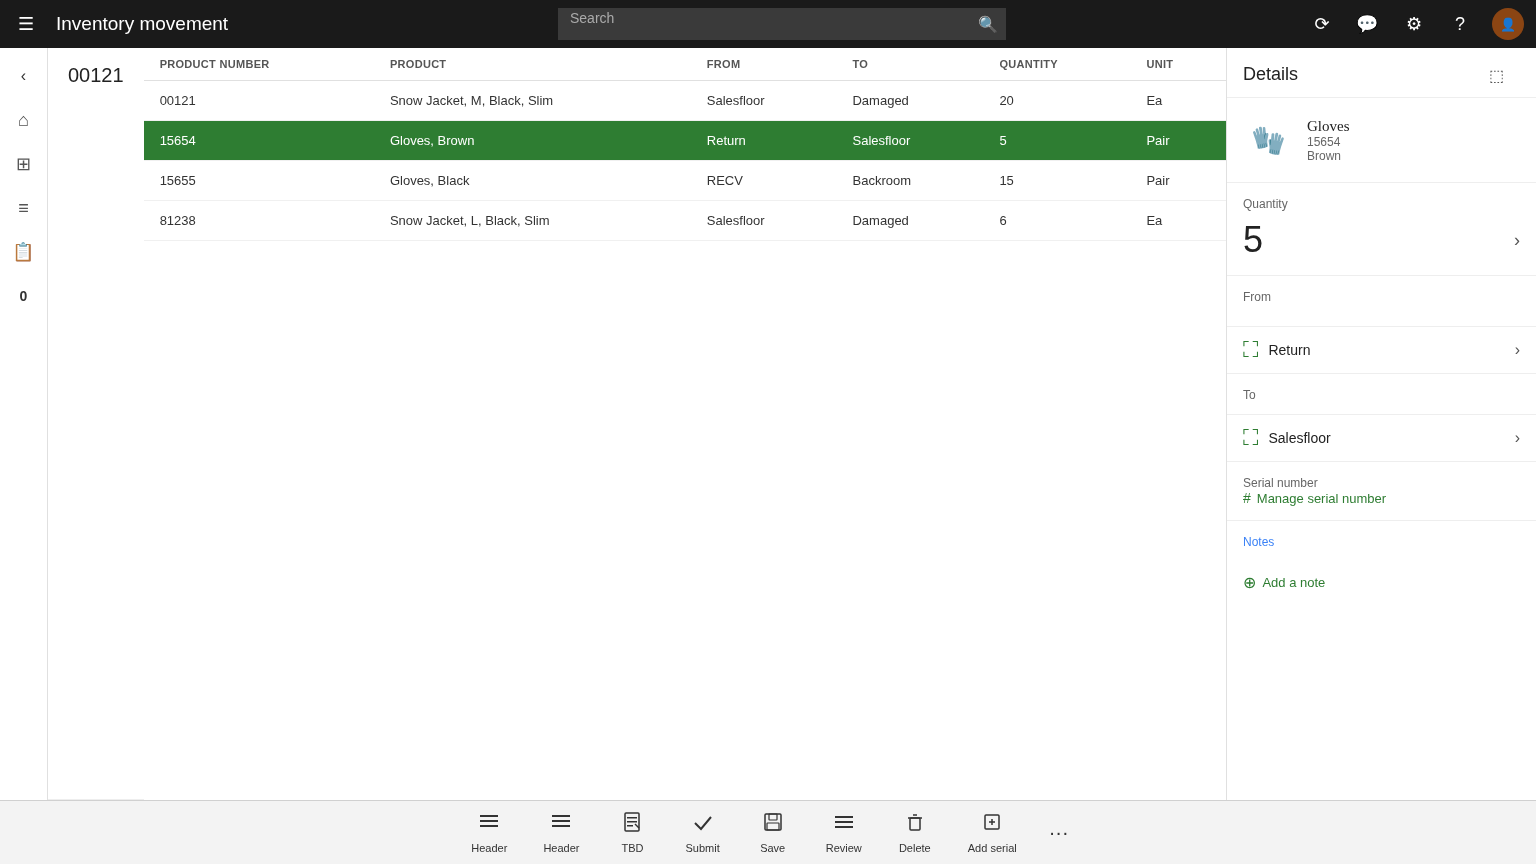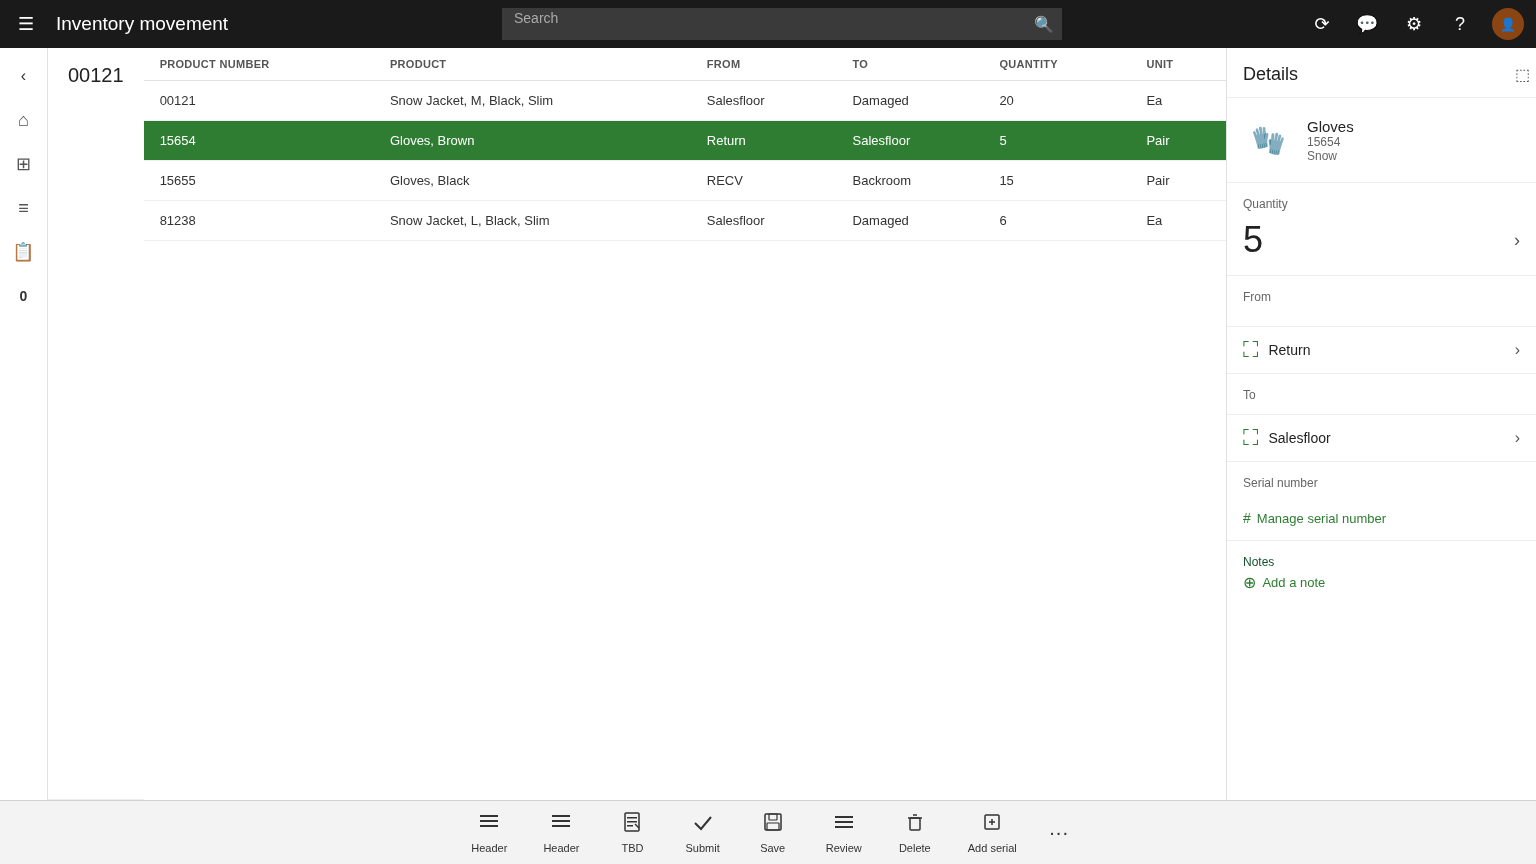--- a/index.html
+++ b/index.html
@@ -27,21 +27,21 @@
       font-size: 19px;
       font-weight: 400;
       margin-right: auto;
       width: 200px;
     }
     .topbar-search {
       background: #3a3a3a;
       border: none;
       color: #ccc;
       height: 32px;
-      width: 560px;
+      width: 448px;
       padding: 0 36px 13px 12px;
       font-size: 14px;
       outline: none;
     }
     .topbar-search::placeholder { color: #aaa; }
     .search-wrapper {
       position: relative;
       display: flex;
       align-items: center;
     }
@@ -185,23 +185,23 @@
       width: 310px;
       background: #fff;
       border-left: 1px solid #e0e0e0;
       display: flex;
       flex-direction: column;
       flex-shrink: 0;
       overflow-y: auto;
     }
     .details-header {
       display: flex;
-      align-items: center;
+      align-items: flex-end;
       justify-content: space-between;
-      padding: 16px 6px 12px 16px;
+      padding: 16px 32px 12px 16px;
       border-bottom: 1px solid #eee;
     }
     .details-title {
       font-size: 18px;
       font-weight: 400;
       color: #222;
     }
     .details-icon-btn {
       background: none;
       border: none;
@@ -224,20 +224,21 @@
       height: 52px;
       display: flex;
       align-items: center;
       justify-content: center;
       font-size: 28px;
     }
     .product-name {
       font-size: 15px;
       font-weight: 500;
       color: #222;
+      font-family: Liberation Serif, serif;
     }
     .product-id {
       font-size: 12px;
       color: #666;
     }
     .product-color {
       font-size: 12px;
       color: #666;
     }
 
@@ -291,42 +292,42 @@
       cursor: pointer;
     }
 
     .serial-section {
       padding: 14px 16px;
       border-bottom: 1px solid #eee;
     }
     .serial-label {
       font-size: 12px;
       color: #666;
-      margin-bottom: 20px;
+      margin-bottom: 0;
     }
     .serial-link-row {
       display: flex;
       align-items: center;
       gap: 6px;
       color: #2e7d32;
       font-size: 13px;
       cursor: pointer;
     }
     .serial-hash {
       font-size: 14px;
       color: #2e7d32;
     }
 
     .notes-section {
       padding: 14px 16px;
     }
     .notes-label {
       font-size: 12px;
-      color: #14532d;
-      margin-bottom: 4px;
+      color: #3b82f6;
+      margin-bottom: 24px;
     }
     .add-note-row {
       display: flex;
       align-items: center;
       gap: 6px;
       color: #2e7d32;
       font-size: 13px;
       cursor: pointer;
     }
     .add-icon {
@@ -491,21 +492,21 @@
       </button>
     </div>
 
     <div class="product-info">
       <div class="product-image">
         <span>🧤</span>
       </div>
       <div>
         <div class="product-name">Gloves</div>
         <div class="product-id">15654</div>
-        <div class="product-color">Snow</div>
+        <div class="product-color">Brown</div>
       </div>
     </div>
 
     <div class="details-section">
       <div class="section-label">Quantity</div>
       <div class="quantity-value">
         <span>5</span>
         <span class="chevron-right">›</span>
       </div>
     </div>

